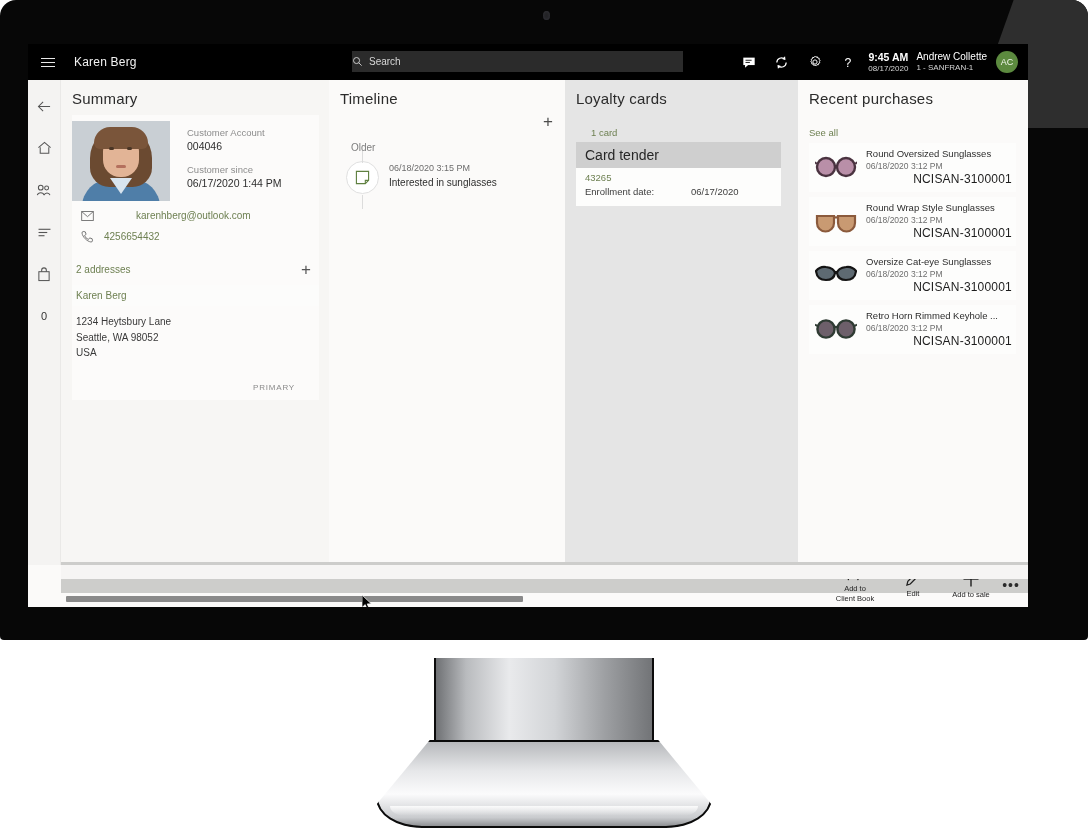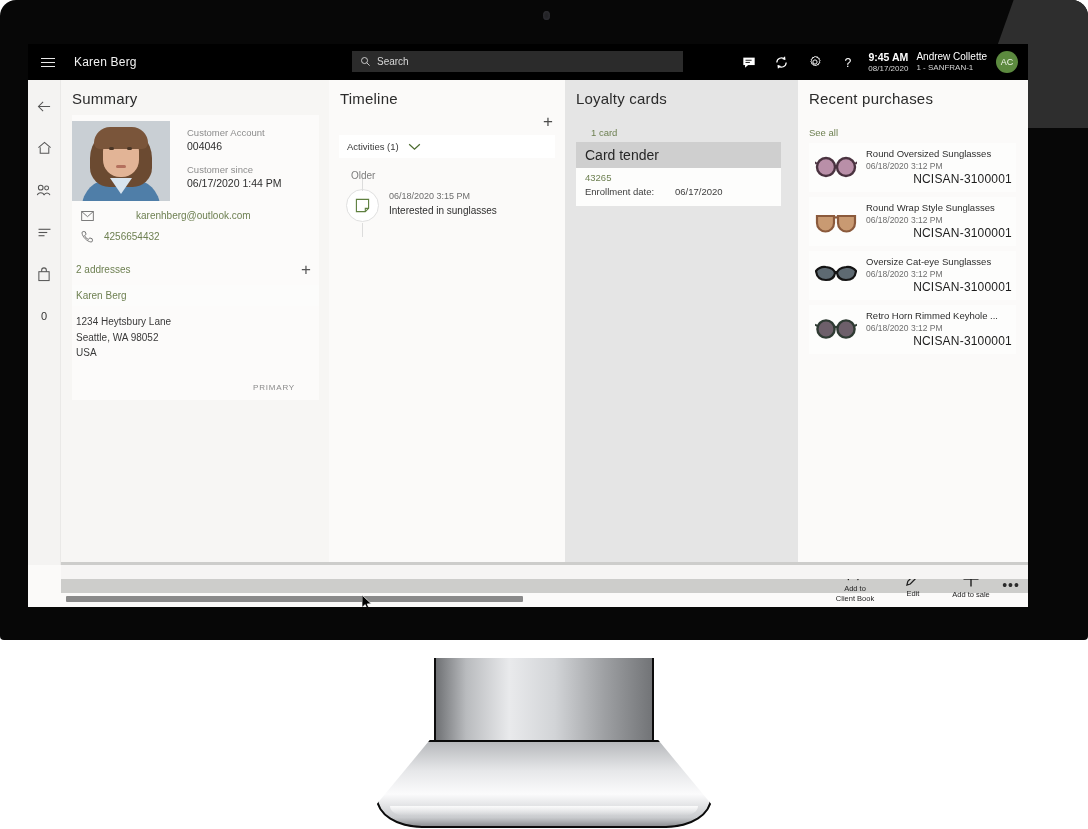--- a/index.html
+++ b/index.html
@@ -62,21 +62,21 @@
   #hamburger-button {
     width: 32px; height: 36px; margin-left: 4px;
     display: flex; flex-direction: column; justify-content: center;
     align-items: center; gap: 3px; cursor: pointer;
   }
   #hamburger-button i { display:block; width: 14px; height: 1px; background: #e8e8e8; }
   #header-title { font-size: 12px; margin-left: 10px; color: #f2f2f2; letter-spacing: .2px; }
 
   #search-box {
     position: absolute; left: 324px; top: 7px; width: 331px; height: 21px;
-    background: #2b2b2b; display: flex; align-items: center; padding-left: 8px; cursor: text;
+    background: #2b2b2b; display: flex; align-items: center; cursor: text;
   }
   #search-box .ph { font-size: 10px; color: #d8d8d8; margin-left: 6px; }
 
   #header-actions {
     position: absolute; right: 4px; top: 0; height: 36px;
     display: flex; align-items: center; gap: 0;
   }
   .hdr-icon { width: 33px; height: 36px; display:flex; align-items:center; justify-content:center; cursor:pointer; }
   #header-clock { text-align: center; margin: 0 8px 0 4px; line-height: 1.22; }
   #header-clock .t { font-size: 10.5px; font-weight: bold; color: #fff; }
@@ -160,21 +160,21 @@
   #timeline-entry-date { font-size: 9px; color: #6d6d6d; }
   #timeline-entry-title { font-size: 10px; color: #2e2e2e; margin-top: 4px; }
 
   
   #loyalty-count { font-size: 9.5px; color: #6e8052; margin: 20px 0 0 26px; }
   #loyalty-card { margin: 4px 17px 0 11px; }
   #loyalty-card-name { background: #cfcfcf; font-size: 14px; color: #262626; padding: 5px 0 5px 9px; }
   #loyalty-card-body { background: #fdfdfc; padding: 4px 0 9px 9px; }
   #loyalty-card-number { font-size: 9.5px; color: #6e8052; margin-bottom: 3px; }
   #loyalty-enroll-row { display: flex; font-size: 9.5px; color: #3d3d3d; }
-  #loyalty-enroll-label { width: 90px; }
+  #loyalty-enroll-label { width: 106px; }
 
   
   #see-all-link { font-size: 9.5px; color: #6e8052; margin: 20px 0 0 11px; cursor: pointer; }
   .purchase-item {
     margin: 5px 12px 0 11px; background: #fdfdfc; display: flex; padding: 5px 4px 6px 4px; cursor: pointer;
   }
   .purchase-thumb { width: 46px; height: 38px; flex: none; display:flex; align-items:center; justify-content:center; }
   .purchase-info { margin-left: 7px; flex: 1; }
   .purchase-name { font-size: 9.5px; color: #2c2c2c; }
   .purchase-date { font-size: 8.5px; color: #6d6d6d; margin-top: 2px; }
@@ -367,28 +367,20 @@
           </div>
           <div id="address-primary">PRIMARY</div>
         </div>
       </div>
     </div>
 
     <div class="col" id="col-timeline">
       <div class="col-title">Timeline</div>
       <div id="timeline-add">+</div>
 
-      <div id="activities-bar">
-        <span id="activities-label">Activities (1)</span>
-        <span id="activities-chevron">
-          <svg width="13" height="8" viewBox="0 0 14 9">
-            <polyline points="1,1.5 7,7 13,1.5" fill="none" stroke="#4c6b2f" stroke-width="1.4"></polyline>
-          </svg>
-        </span>
-      </div>
 
       <div id="timeline-group-label">Older</div>
 
       <div id="timeline-entry">
         <div id="timeline-connector-top"></div>
         <div id="timeline-connector-bottom"></div>
         <div id="timeline-icon-circle">
           <svg width="15" height="15" viewBox="0 0 16 16">
             <path d="M1.5 1.5 H14.5 V11 L11 14.5 H1.5 Z" fill="none" stroke="#5f8040" stroke-width="1.2"></path>
             <polyline points="14.5,11 11,11 11,14.5" fill="none" stroke="#5f8040" stroke-width="1.2"></polyline>

